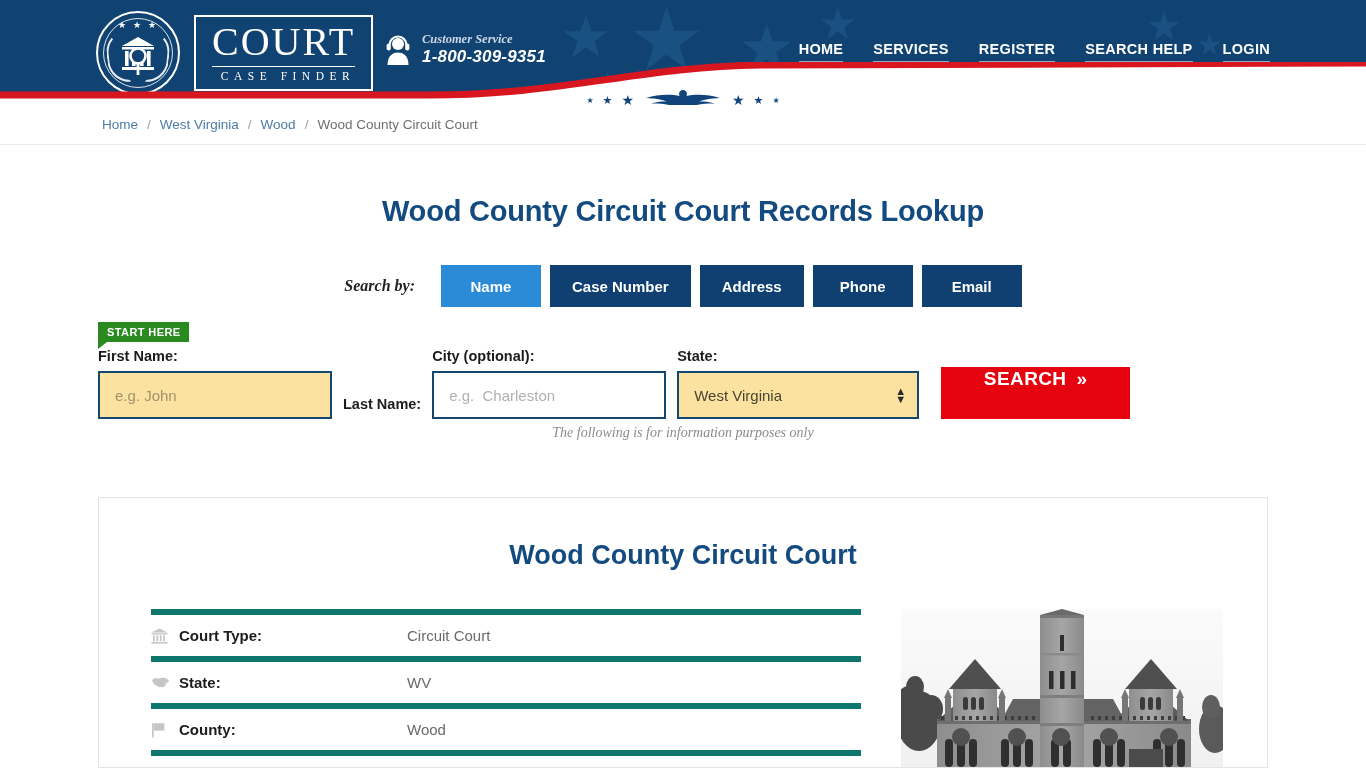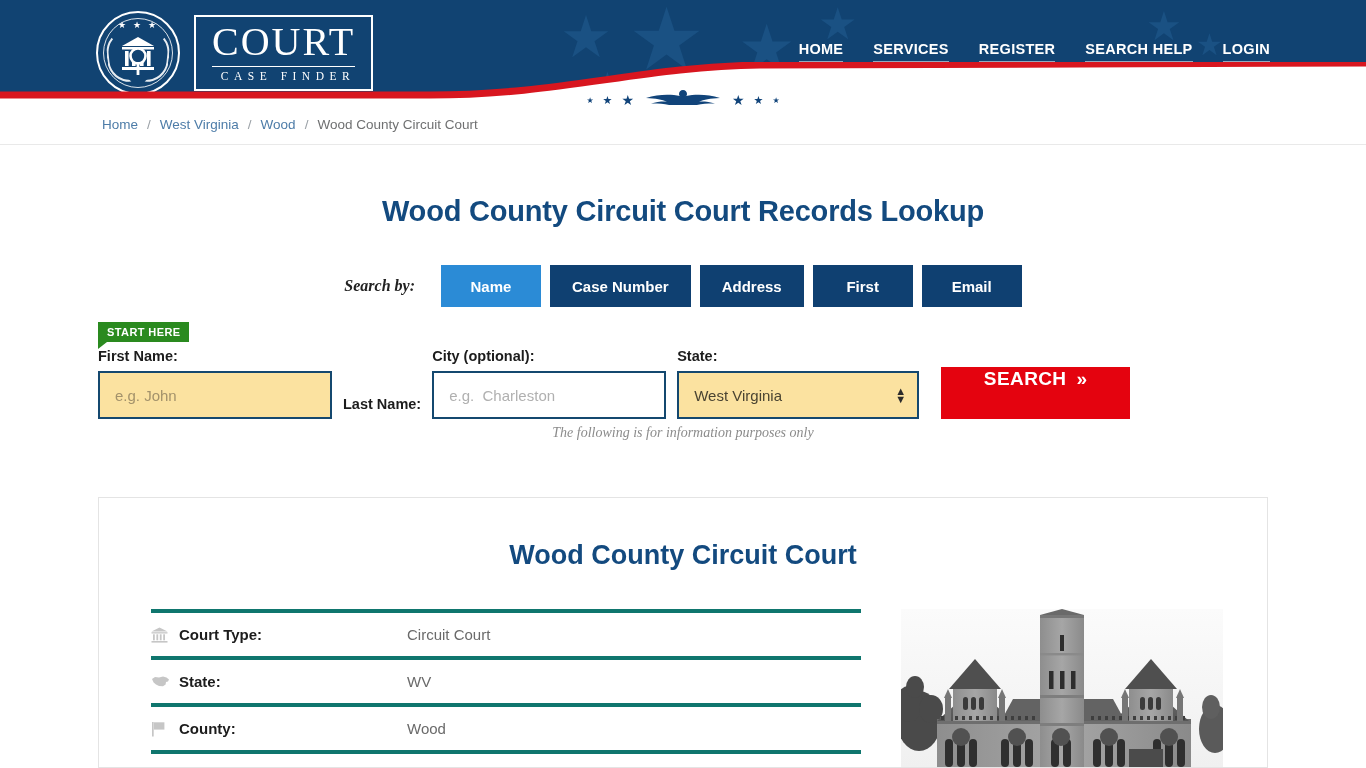--- a/index.html
+++ b/index.html
@@ -327,21 +327,21 @@
   .card-body {
     display: flex;
     margin-top: 38px;
     padding: 0 52px 0 52px;
     gap: 40px;
   }
   .info-table { width: 710px; flex: 0 0 710px; }
   .info-row {
     display: flex; align-items: center;
     height: 47px;
-    border-top: 4px solid #0f766e;
+    border-top: 6px solid #0f766e;
   }
   .info-icon {
     width: 28px; flex: 0 0 28px;
     color: #c6c6c6;
     font-size: 15px;
     display: flex; align-items: center; justify-content: flex-start;
     font-family: "DejaVu Sans", sans-serif;
   }
   .info-key {
     flex: 0 0 228px;
@@ -391,20 +391,33 @@
         <rect x="18.6" y="28" width="2.8" height="13" fill="#ffffff"></rect>
       </svg>
     </div>
     <div class="logo-text">
       <div class="logo-court">COURT</div>
       <div class="logo-rule"></div>
       <div class="logo-sub">CASE FINDER</div>
     </div>
   </div>
 
+  <div class="cs-wrap">
+    <svg class="cs-icon" viewBox="0 0 26 30">
+      <circle cx="13" cy="9" r="6" fill="#ffffff"></circle>
+      <path d="M2.5 30 C2.5 20.5 8 17.5 13 17.5 C18 17.5 23.5 20.5 23.5 30 Z" fill="#ffffff"></path>
+      <path d="M4.5 10 A8.5 8.5 0 0 1 21.5 10" fill="none" stroke="#ffffff" stroke-width="2.2"></path>
+      <rect x="1.6" y="8.6" width="4.2" height="7" rx="2" fill="#ffffff"></rect>
+      <rect x="20.2" y="8.6" width="4.2" height="7" rx="2" fill="#ffffff"></rect>
+    </svg>
+    <div>
+      <div class="cs-label">Customer Service</div>
+      <div class="cs-phone">1-800-309-9351</div>
+    </div>
+  </div>
 
   <div class="nav">
     <a href="#">HOME</a>
     <a href="#">SERVICES</a>
     <a href="#">REGISTER</a>
     <a href="#">SEARCH HELP</a>
     <a href="#">LOGIN</a>
   </div>
 
   <svg class="wave" viewBox="0 0 1366 54" preserveAspectRatio="none">
@@ -447,21 +460,21 @@
 
 <div class="main">
 
   <h1 class="page-title">Wood County Circuit Court Records Lookup</h1>
 
   <div class="searchby">
     <span class="searchby-label">Search by:</span>
     <button class="tab active">Name</button>
     <button class="tab">Case Number</button>
     <button class="tab">Address</button>
-    <button class="tab">First</button>
+    <button class="tab">Phone</button>
     <button class="tab">Email</button>
   </div>
 
   <div class="form-zone">
     <div class="start-here">START HERE</div>
 
     <div class="fields">
       <div>
         <label class="field-label">First Name:</label>
         <input class="f-input w-first" type="text" placeholder="e.g. John" style="">

